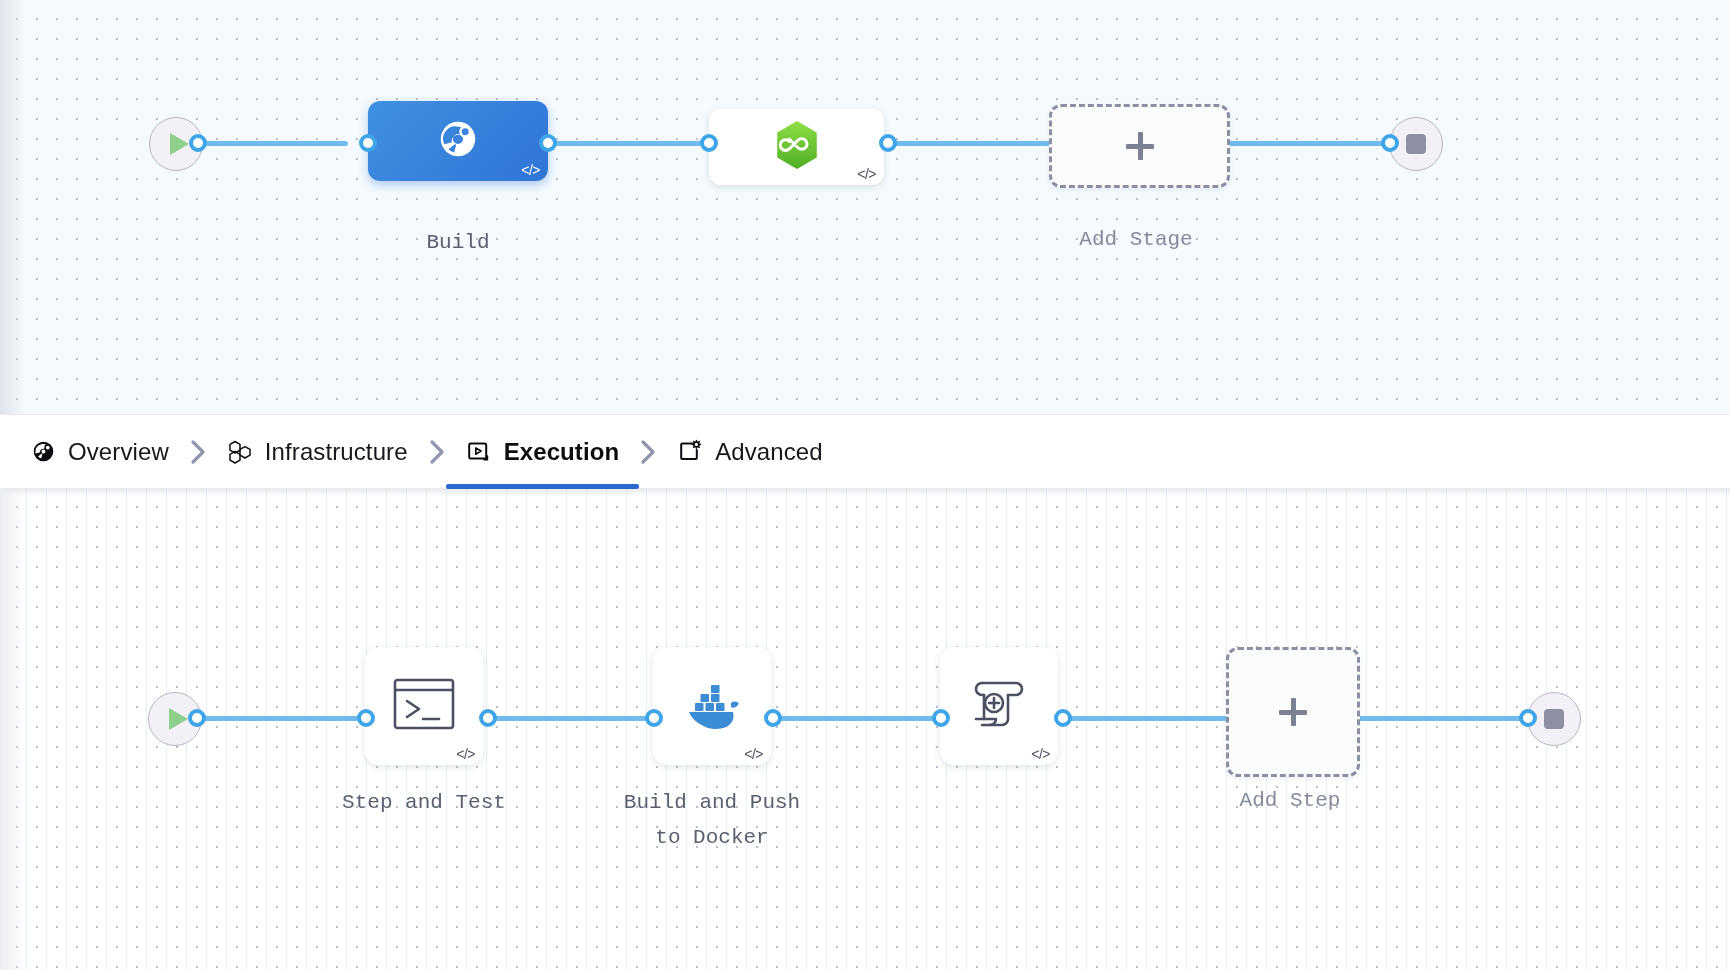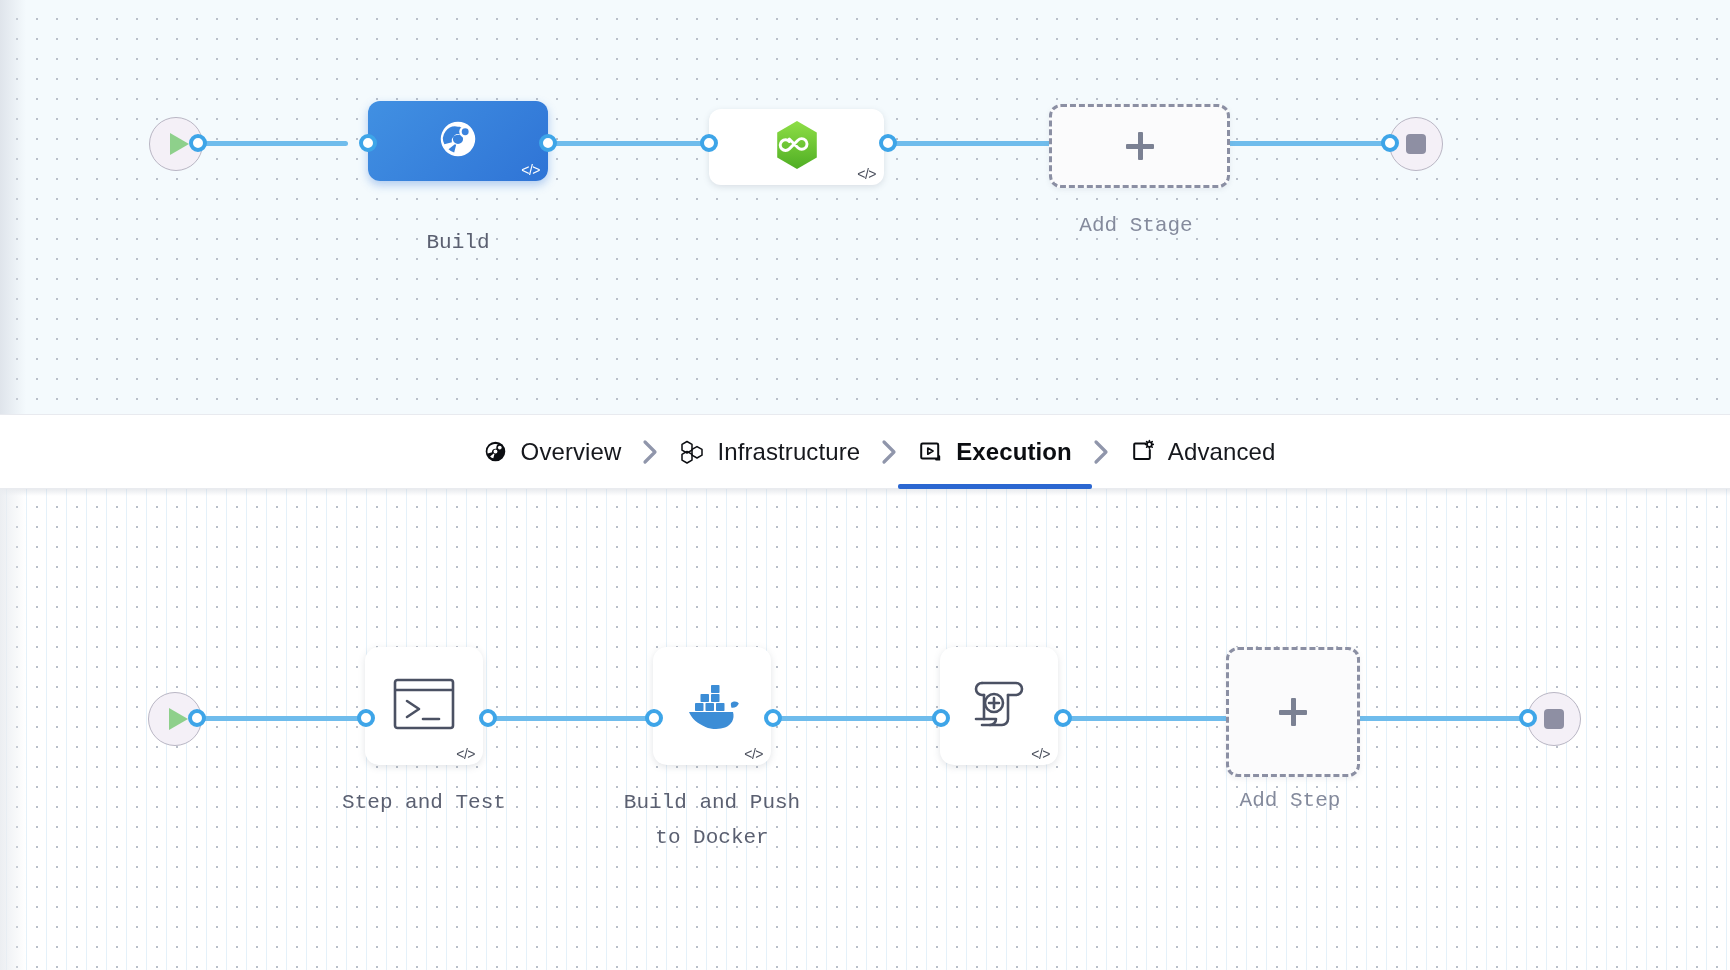--- a/index.html
+++ b/index.html
@@ -76,21 +76,20 @@
     top: 414px;
     width: 1730px;
     height: 75px;
     background: #ffffff;
     border-top: 1px solid #e8eaef;
     border-bottom: 1px solid #e9ebef;
     display: flex;
     align-items: center;
     box-sizing: border-box;
     padding-left: 28px;
-    justify-content: center;
   }
   .tab {
     display: flex;
     align-items: center;
     gap: 12px;
     height: 74px;
     position: relative;
     cursor: pointer;
     padding: 0 2px;
   }
@@ -288,21 +287,21 @@
         </svg>
       </span>
       <span class="codeglyph">&lt;/&gt;</span>
     </div>
     <div class="port" style="left:700px; top:134px;"></div>
     <div class="port" style="left:879px; top:134px;"></div>
 
     <div class="dashed-box" style="left:1049px; top:104px; width:175px; height:78px;">
       <span class="plus"></span>
     </div>
-    <div class="node-label muted" style="left:996px; top:209px; width:280px;">Add Stage</div>
+    <div class="node-label muted" style="left:996px; top:223px; width:280px;">Add Stage</div>
 
     <div class="terminal-circle" style="left:1389px; top:117px;">
       <div class="stop-square"></div>
     </div>
     <div class="port" style="left:1381px; top:134px;"></div>
   </div>
 
   <div class="tabbar">
 
     <div class="tab">

